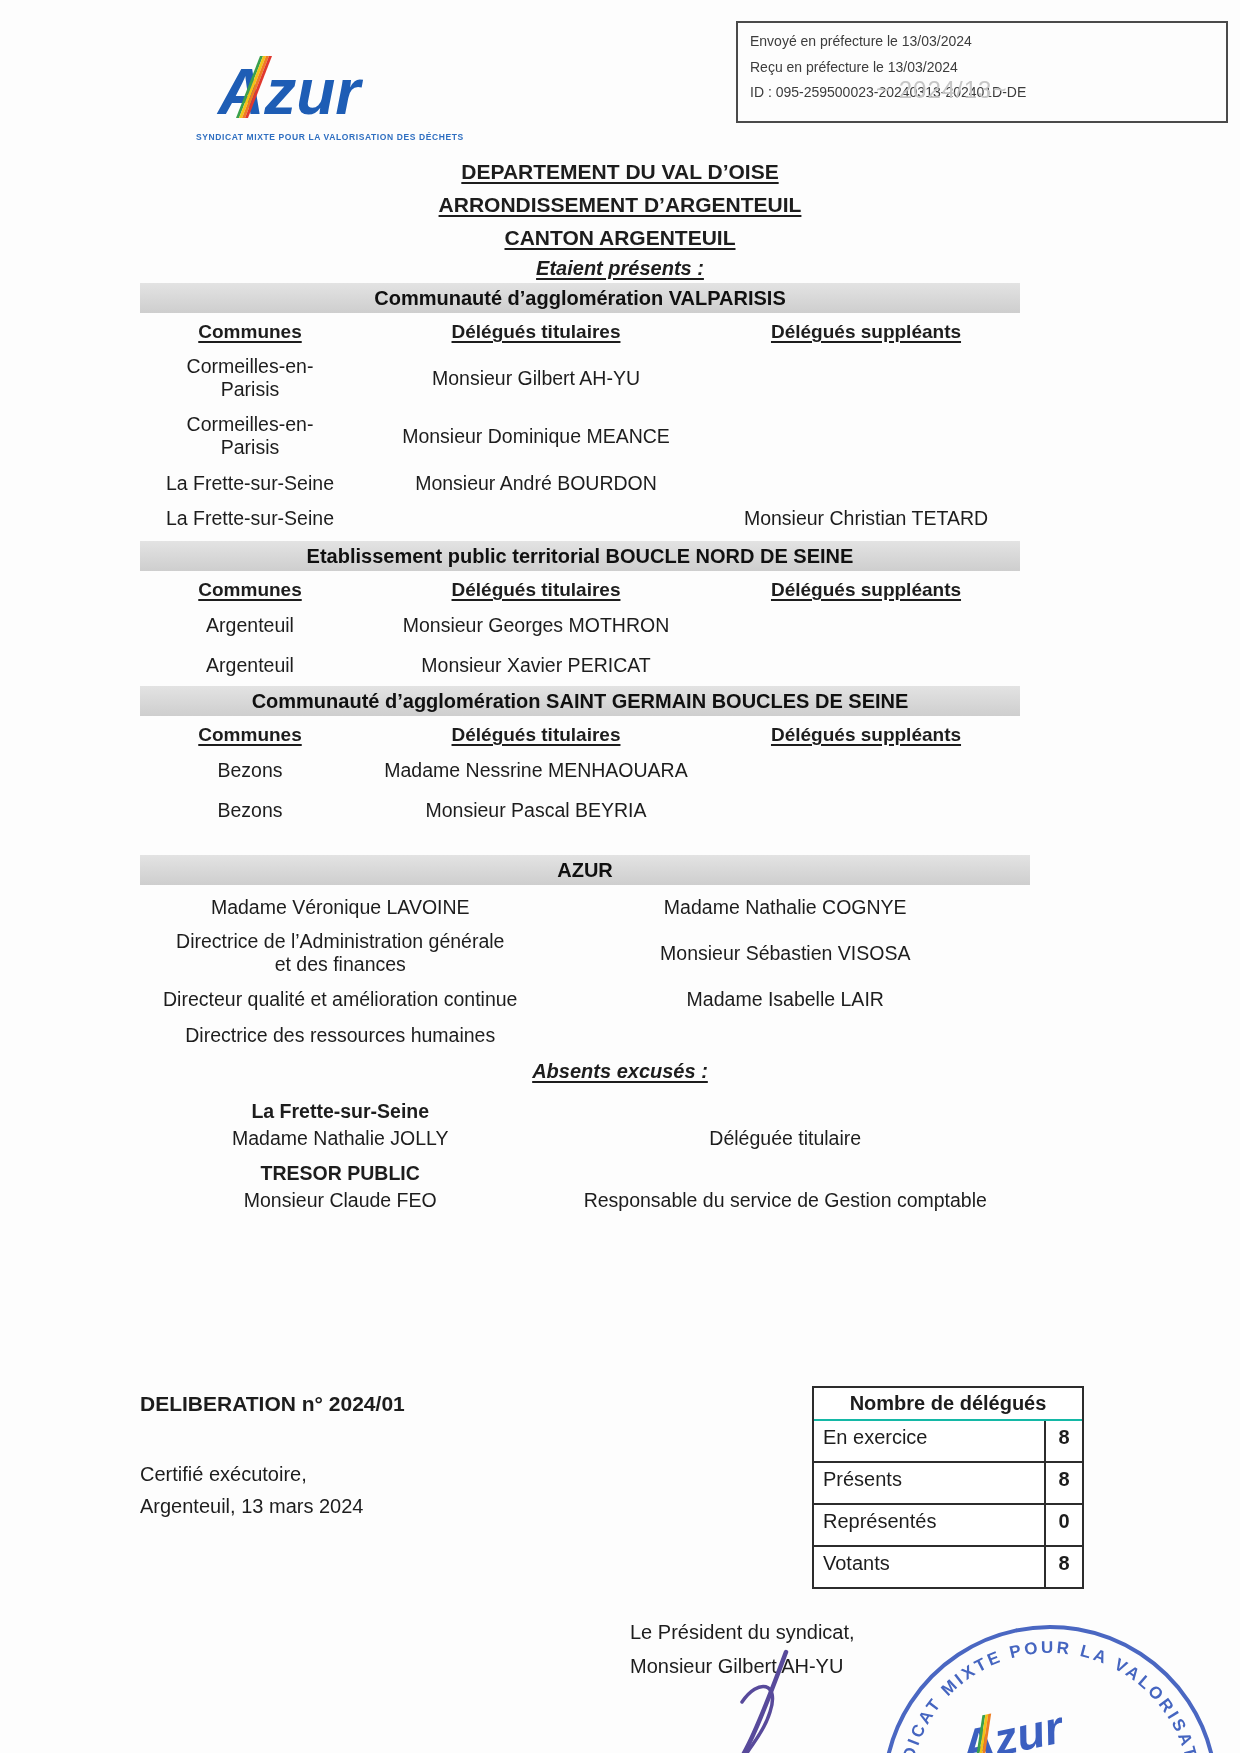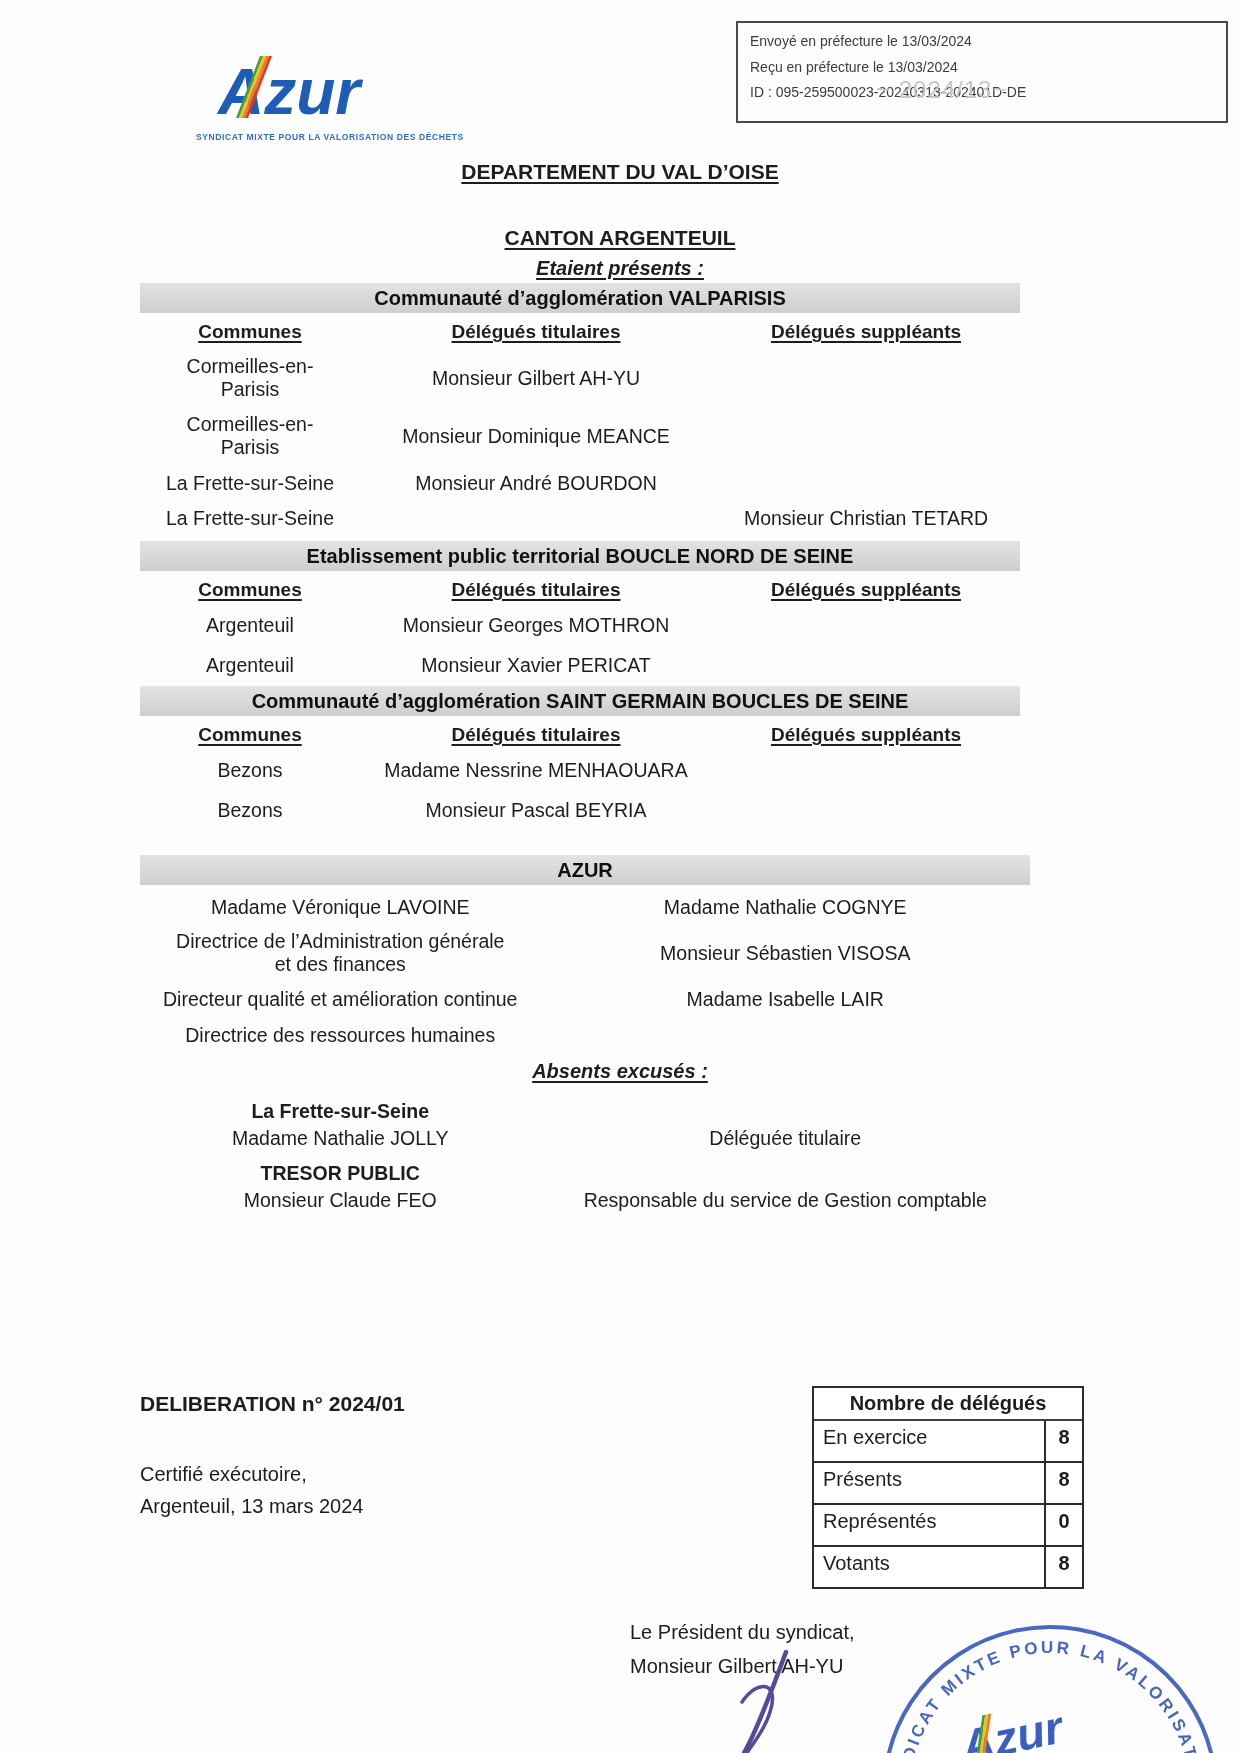--- a/index.html
+++ b/index.html
@@ -34,21 +34,21 @@
   .rows2{display:grid;grid-template-columns:45% 55%;}
   .b{font-weight:bold;}
 
   .absrow{display:grid;grid-template-columns:45% 55%;}
   .abscol{display:flex;flex-direction:column;align-items:center;}
   .absline{font-size:19.5px;line-height:27px;text-align:center;}
   .absrole{align-self:end;justify-self:center;font-size:19.5px;line-height:27px;}
 
   
   .dtable{left:812px;top:1386px;width:272px;border:2px solid #2c2c2c;background:#fff;box-sizing:border-box;}
-  .thead{font-weight:bold;font-size:20px;text-align:center;line-height:31px;border-bottom:2px solid #404040;}
+  .thead{font-weight:bold;font-size:20px;text-align:center;line-height:31px;border-bottom:2px solid #14b8a6;}
   .drow{display:flex;height:40px;}
   .drow + .drow{border-top:2px solid #2c2c2c;}
   .dlabel{flex:1;font-size:20px;line-height:33px;padding-left:9px;}
   .dval{width:36px;border-left:2px solid #2c2c2c;text-align:center;font-weight:bold;font-size:20px;line-height:33px;}
 
   .leftblock{font-size:20px;line-height:32px;}
 </style>
 </head>
 <body>
 
@@ -66,20 +66,21 @@
       <text x="22" y="66" font-family="Liberation Sans, sans-serif" font-size="64" font-weight="bold" font-style="italic" fill="#1e5db5">Azur</text>
       <polygon points="40,70 64,8 67,8 43,70" fill="#3aa04c"></polygon>
       <polygon points="43,70 67,8 70,8 46,70" fill="#f2c316"></polygon>
       <polygon points="46,70 70,8 73,8 49,70" fill="#ef7d22"></polygon>
       <polygon points="49,70 73,8 76,8 52,70" fill="#e0382d"></polygon>
     </svg>
     <div class="tagline">SYNDICAT MIXTE POUR LA VALORISATION DES DÉCHETS</div>
   </div>
 
   <div class="abs hline u" style="left:0;top:160px;">DEPARTEMENT DU VAL D’OISE</div>
+  <div class="abs hline u" style="left:0;top:193px;">ARRONDISSEMENT D’ARGENTEUIL</div>
   <div class="abs hline u italic" style="left:0;top:257px;font-size:20px;">Etaient présents :</div>
 
   <div class="abs hline u" style="left:0;top:226px;">CANTON ARGENTEUIL</div>
 
   <div class="abs" style="left:140px;top:283px;width:880px;">
     <div class="band">Communauté d’agglomération VALPARISIS</div>
     <div class="cols3 sechead">
       <div class="colhead">Communes</div>
       <div class="colhead">Délégués titulaires</div>
       <div class="colhead">Délégués suppléants</div>

